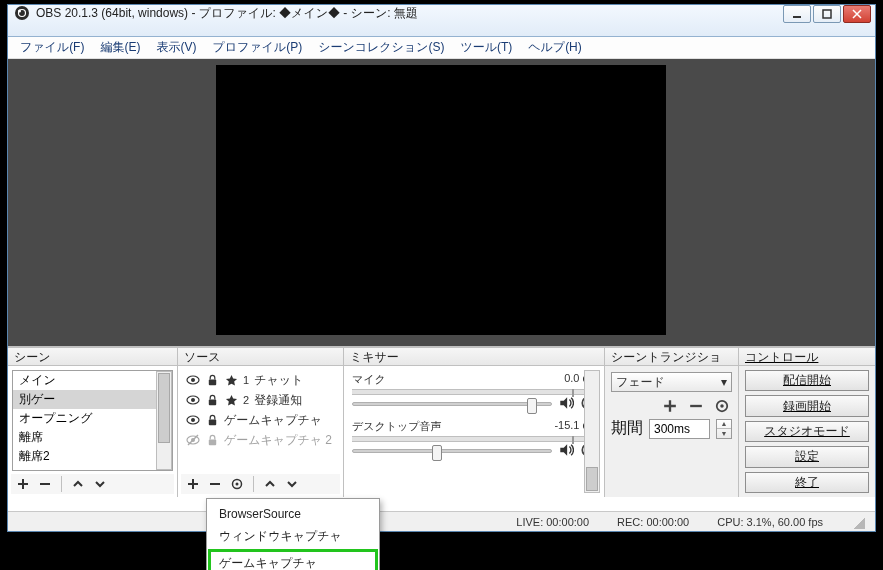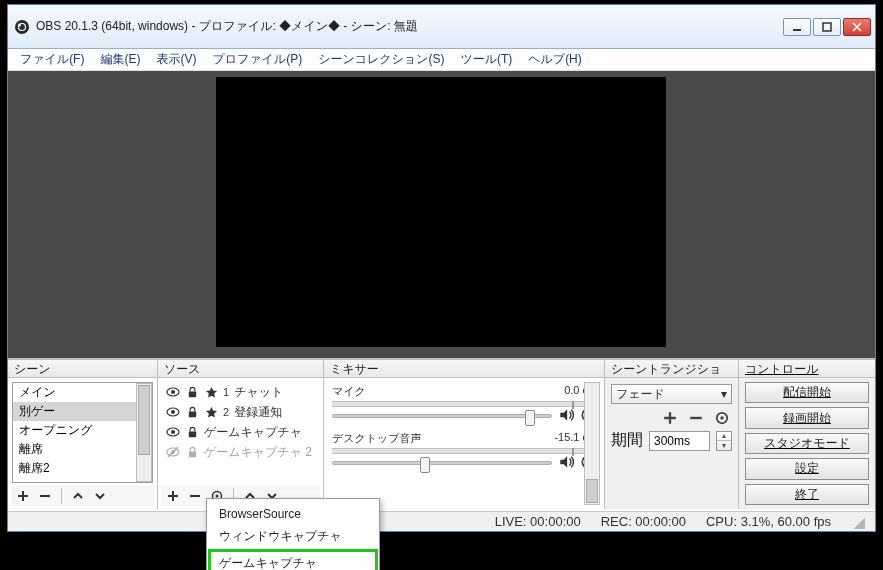--- a/index.html
+++ b/index.html
@@ -1,35 +1,35 @@
 <!DOCTYPE html>
 <html><head>
 <meta charset="utf-8">
 <style>
   * { box-sizing: border-box; margin: 0; padding: 0; }
   html, body { width: 883px; height: 570px; background: #000; font-family: "Meiryo", "MS PGothic", sans-serif; font-size: 12px; overflow: hidden; }
   .window { position: absolute; left: 7px; top: 4px; width: 869px; height: 528px; background: #fff; border: 1px solid #5a86b0; }
-  .titlebar { height: 44px; background: linear-gradient(#f3f8fe, #e1ecf8); border-bottom: 1px solid #94b2d0; display: flex; align-items: center; padding: 0 4px 0 6px; }
+  .titlebar { height: 32px; background: linear-gradient(#f3f8fe, #e1ecf8); border-bottom: 1px solid #94b2d0; display: flex; align-items: flex-start; padding: 0 4px 0 6px; }
   .titlebar .app-icon { width: 16px; height: 16px; margin-right: 6px; }
   .titlebar .title { flex: 1; color: #222; font-size: 12px; white-space: nowrap; }
   .win-btns { display: flex; gap: 2px; }
   .win-btn { width: 28px; height: 18px; border: 1px solid #7a98b4; border-radius: 2px; background: linear-gradient(#fdfdfd,#e6eef7); display:flex; align-items:center; justify-content:center; }
   .win-btn.close { background: linear-gradient(#e97c74,#d14234); border-color:#8e2b22; color:#fff; }
   .win-btn svg { width: 10px; height: 10px; }
   .menubar { height: 22px; display:flex; align-items:center; padding:0 6px; background:#fdfdfd; border-bottom:1px solid #e0e0e0; color:#1a3c74; gap:4px; }
   .menubar .menu-item { padding: 1px 6px; }
   .preview-area { background:#4a4a4a; height:288px; position:relative; border-bottom:1px solid #c0c0c0; }
   .preview-black { position:absolute; left:208px; top:6px; width:450px; height:270px; background:#000; }
   .panel-row { display:flex; height:150px; border-top:1px solid #c0c0c0; }
   .panel { border-right:1px solid #c0c0c0; display:flex; flex-direction:column; background:#f0f0f0; }
   .panel:last-child { border-right:none; }
   .panel-header { height:18px; background:linear-gradient(#f6f6f6,#e8e8e8); border-bottom:1px solid #c0c0c0; padding:1px 6px; font-size:12px; color:#222; }
   .panel-body { flex:1; background:#fff; position:relative; overflow:hidden; }
 
-  .scenes { width:150px; }
+  .scenes { width:170px; }
   .scene-list { position:absolute; left:4px; top:4px; right:4px; bottom:26px; border:1px solid #a0a0a0; background:#fff; overflow:auto; }
   .scene-item { padding:2px 6px; height:19px; line-height:15px; }
   .scene-item.selected { background:#d5d5d5; }
   .scroll-emu { position:absolute; right:5px; top:5px; bottom:27px; width:16px; background:#efefef; border:1px solid #bdbdbd; }
   .scroll-emu .thumb { position:absolute; left:1px; right:1px; top:1px; height:70px; background:#cdcdcd; border:1px solid #a8a8a8; }
   .panel-toolbar { position:absolute; left:3px; right:3px; bottom:3px; height:20px; display:flex; align-items:center; gap:6px; background:#f6f6f6; padding:0 4px; }
   .tb-btn { width:16px; height:16px; display:flex; align-items:center; justify-content:center; color:#333; }
   .tb-sep { width:1px; height:16px; background:#c0c0c0; margin:0 2px; }
 
   .sources { width:166px; }
@@ -59,21 +59,21 @@
   .dur-row label { font-size:16px; color:#111; }
   .dur-input { flex:1; height:20px; border:1px solid #9a9a9a; background:#fff; display:flex; align-items:center; padding:0 4px; font-size:12px; }
   .spin { width:16px; height:20px; border:1px solid #9a9a9a; background:linear-gradient(#fff,#eaeaea); display:flex; flex-direction:column; }
   .spin div { flex:1; display:flex; align-items:center; justify-content:center; font-size:7px; color:#555; }
   .spin div:first-child { border-bottom:1px solid #bbb; }
 
   .controls { width:136px;text-decoration:underline; }
   .ctrl-body { padding:4px 6px; background:#f0f0f0; height:100%; display:flex; flex-direction:column; gap:4px; }
   .ctrl-btn { height:22px; border:1px solid #8e8e8e; border-radius:0; background:linear-gradient(#fafafa,#e3e3e3); display:flex; align-items:center; justify-content:center; font-size:12px; color:#222; }
 
-  .statusbar { position:absolute; left:0; right:0; bottom:0; height:20px; background:#f0f0f0; border-top:1px solid #c8c8c8; display:flex; align-items:center; justify-content:flex-end; padding:0 10px; gap:20px; font-size:13px; color:#333; }
+  .statusbar { position:absolute; left:0; right:0; bottom:0; height:20px; background:#f0f0f0; border-top:1px solid #c8c8c8; display:flex; align-items:center; justify-content:flex-end; padding:0 10px; gap:28px; font-size:11px; color:#333; }
   .statusbar .grip { width:14px; height:14px; background:
      linear-gradient(135deg, transparent 60%, #b7b7b7 60%);
   }
 
   .context-menu { position:absolute; left:206px; top:498px; width:174px; background:#fff; border:1px solid #9a9a9a; box-shadow:2px 3px 6px rgba(0,0,0,.3); padding:4px 2px 6px 2px; z-index:50; }
   .context-item { height:22px; display:flex; align-items:center; padding:0 10px; font-size:12px; color:#222; }
   .context-item.highlight { border:3px solid #22c41d; height:28px; margin:2px -1px -3px -1px; padding:0 8px; }
 </style>
 </head>
 <body>

